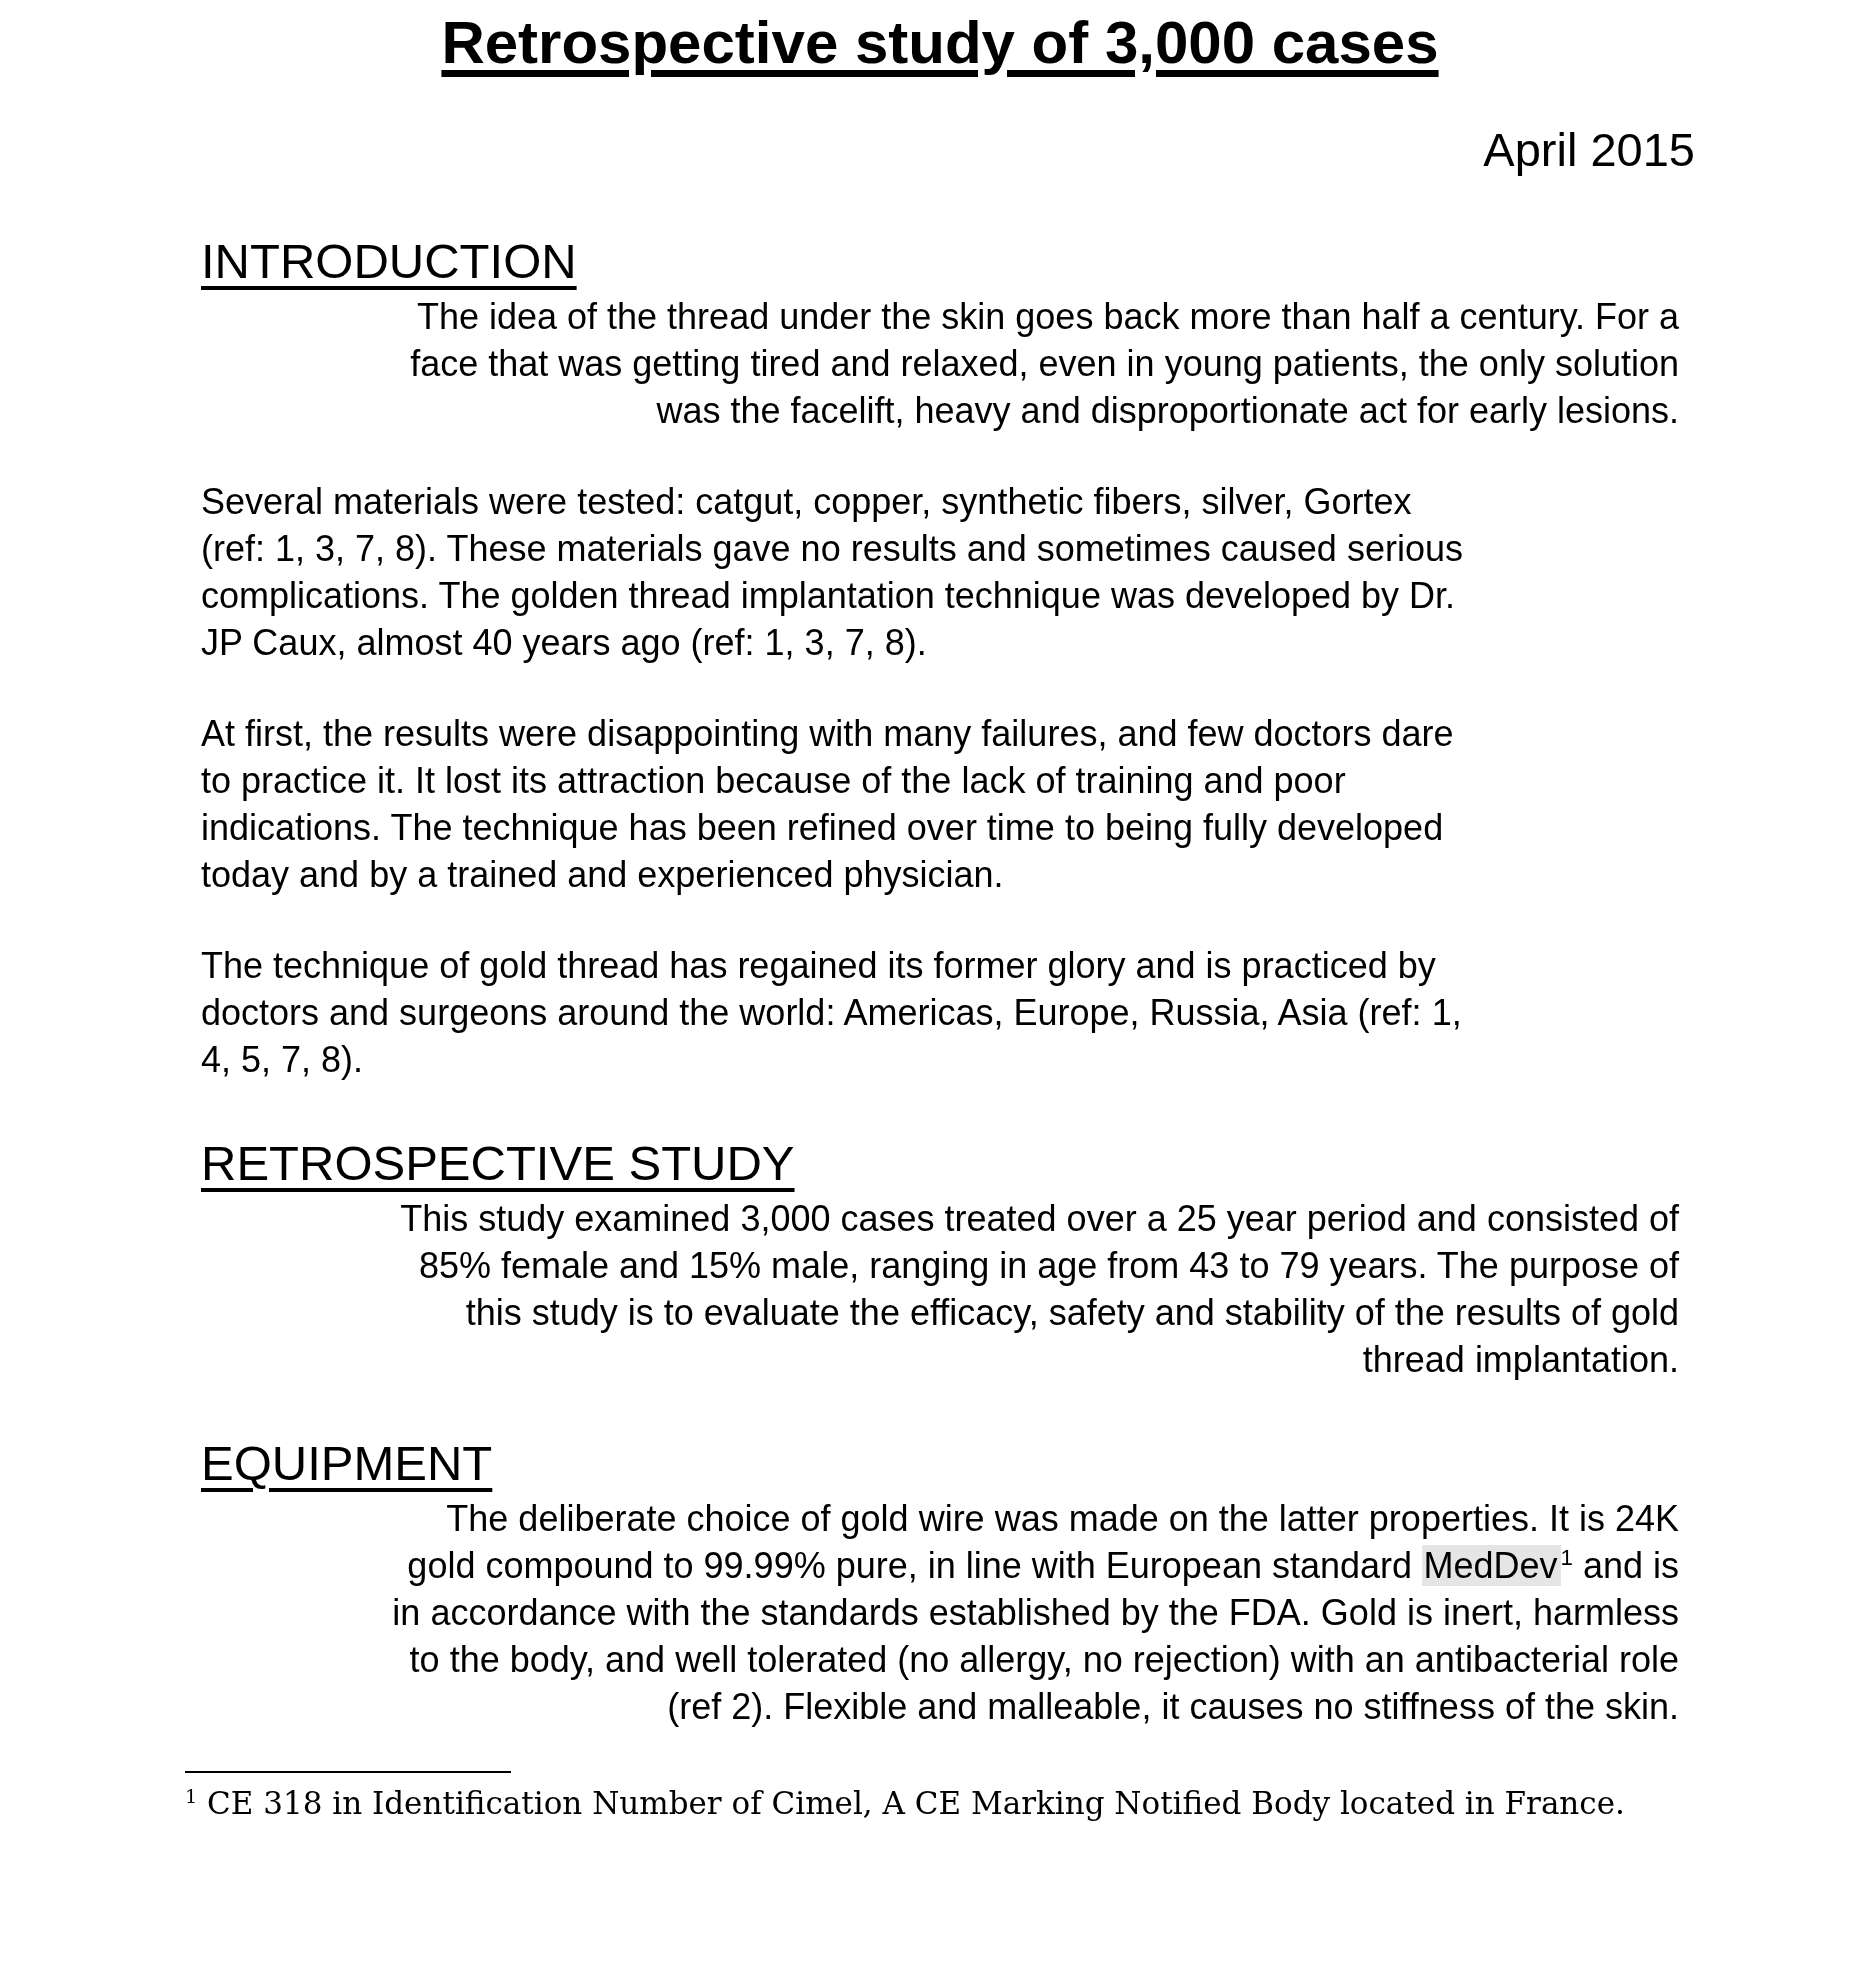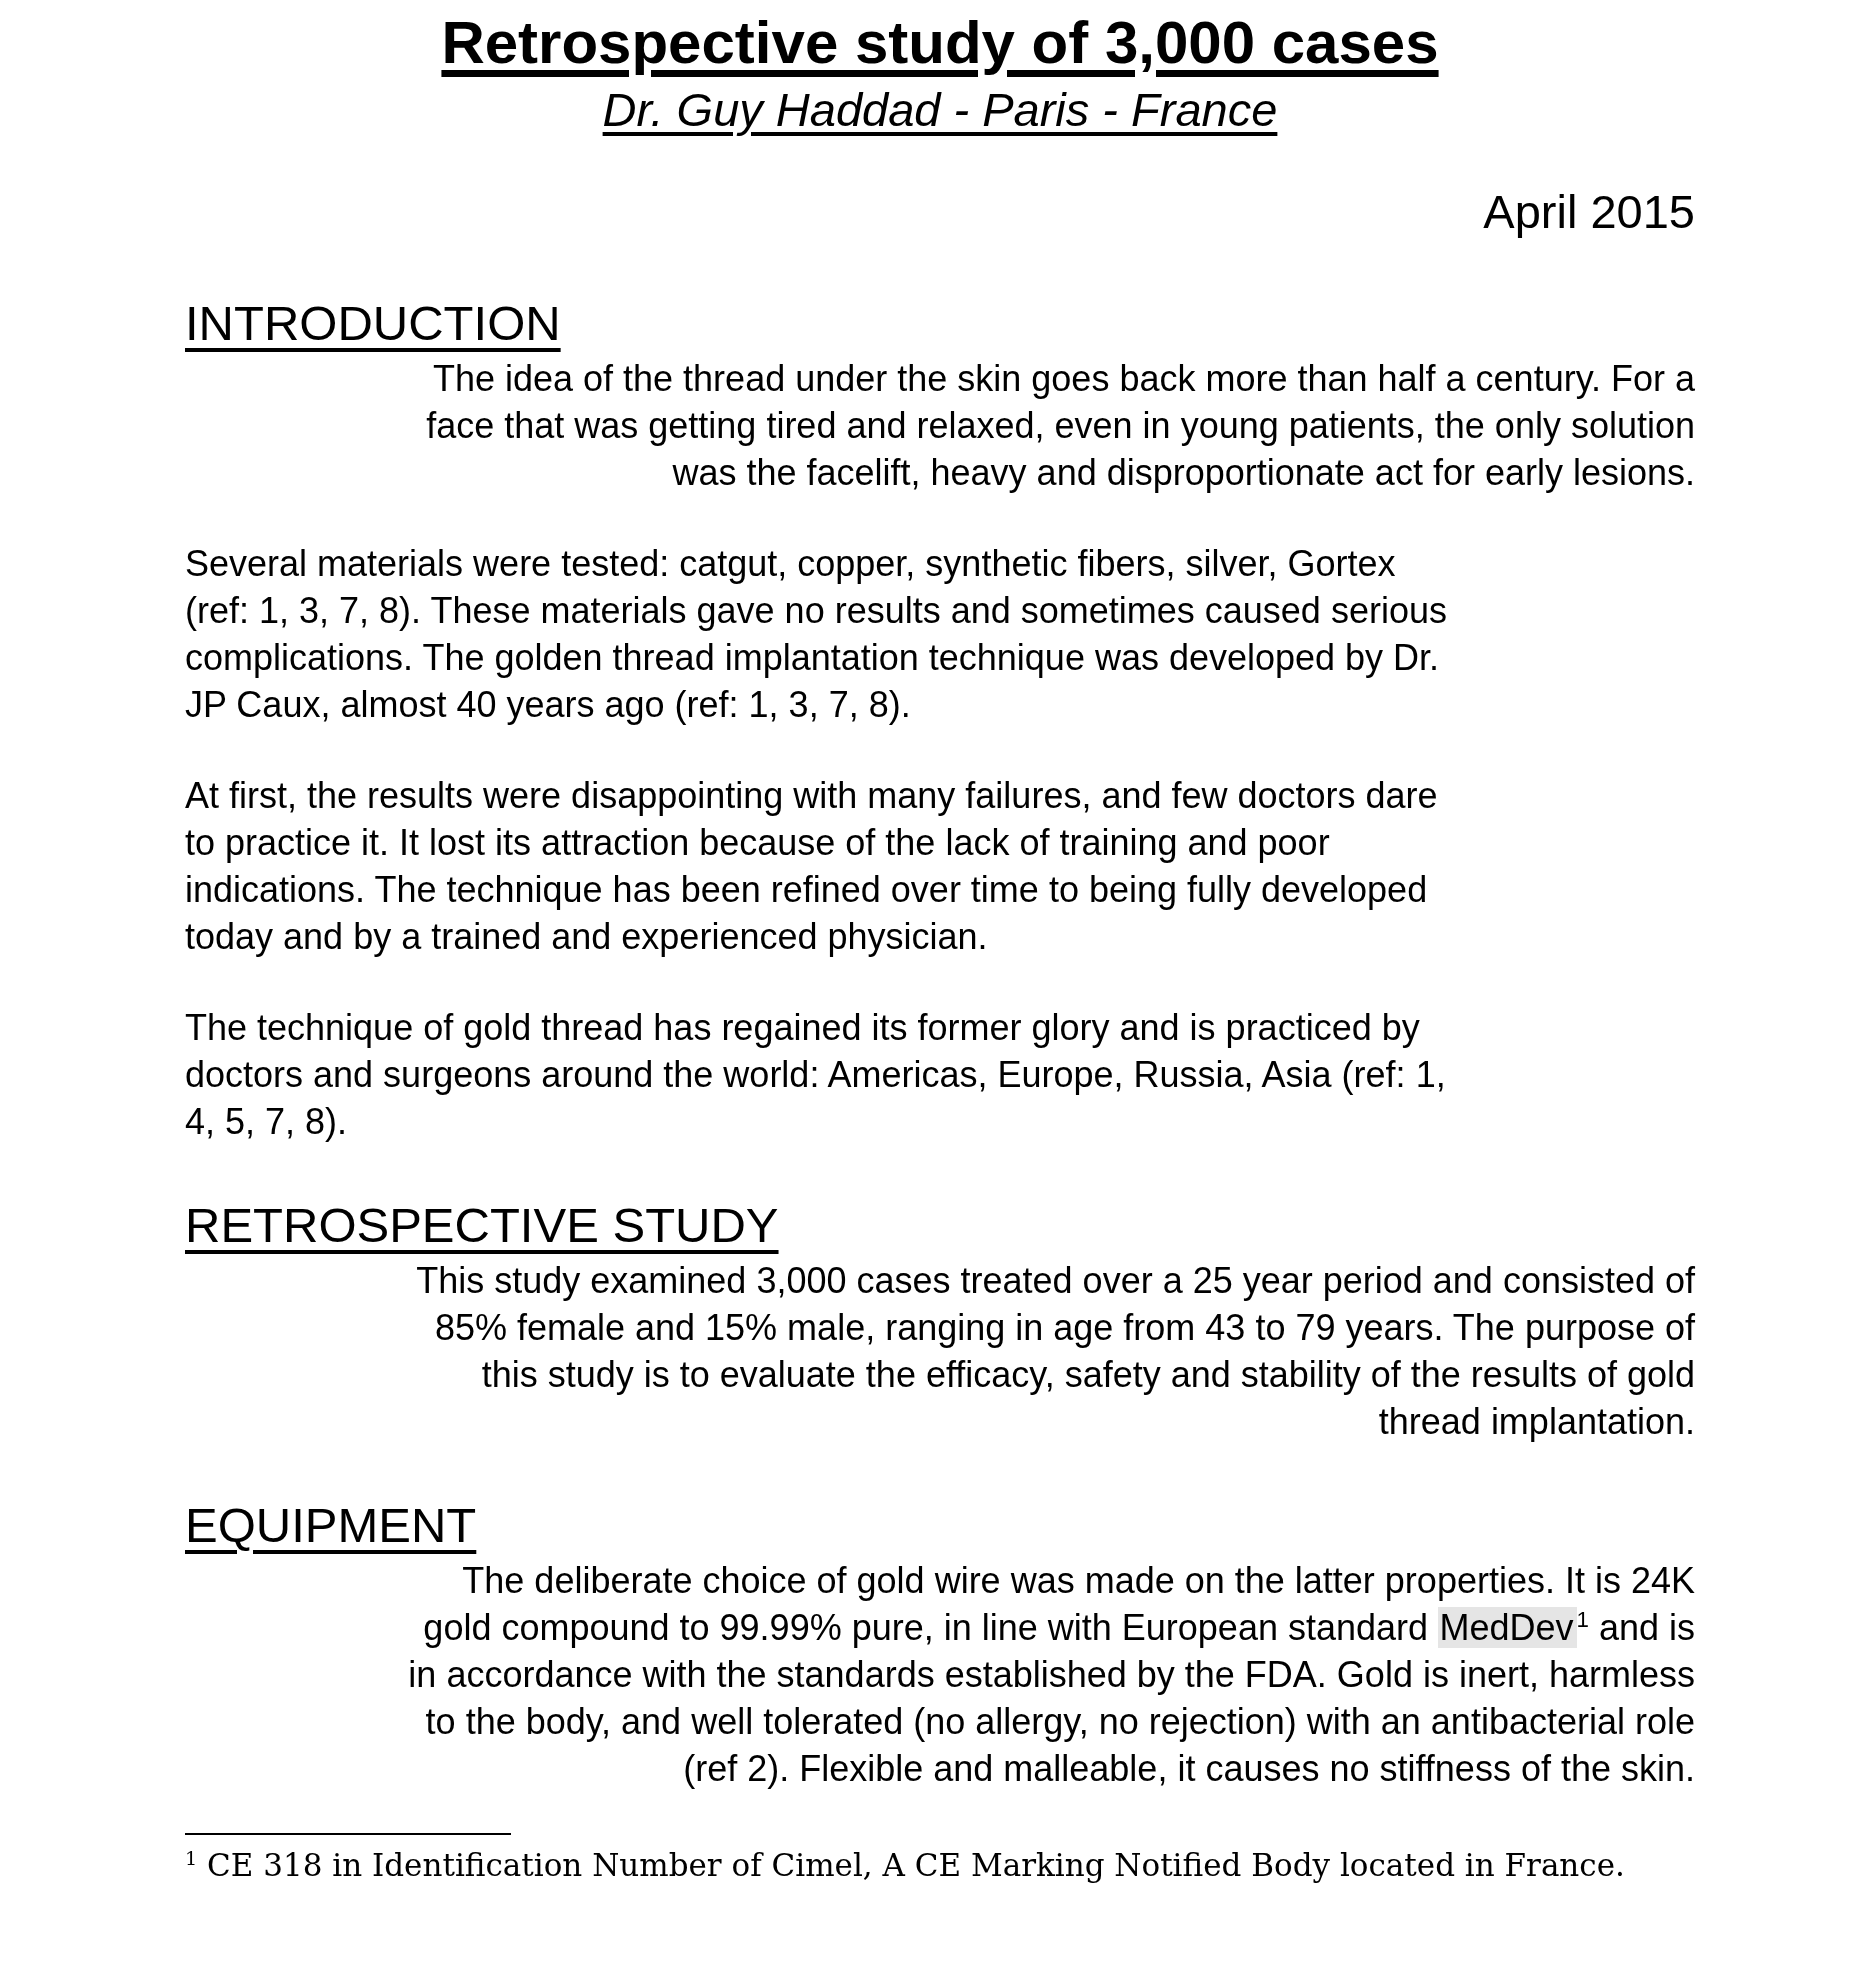--- a/index.html
+++ b/index.html
@@ -35,21 +35,21 @@
     white-space: pre;
   }
   .date {
     font-size: 47px;
     line-height: 62px;
     text-align: right;
     margin-top: 40px;
     white-space: pre;
   }
 
-  section { margin: 0; }
+  section { margin: 16px; }
   h2 {
     font-size: 49px;
     font-weight: normal;
     line-height: 63px;
     margin: 49px 0 0 0;
     text-decoration: underline;
     text-decoration-thickness: 4.4px;
     text-underline-offset: 8px;
     white-space: pre;
   }
@@ -79,21 +79,20 @@
   }
 </style>
 </head>
 <body>
 
 <div class="page">
   <div class="content">
 
     <div class="title-block">
       <div class="title-line">Retrospective study of 3,000 cases</div>
-      <div class="subtitle">Dr. Guy Haddad - Paris - France</div>
     </div>
 
     <div class="date">April 2015</div>
 
     <div>
         <section>
           <h2>INTRODUCTION</h2>
           <div class="para">
             <div class="line">The idea of the thread under the skin goes back more than half a century. For a</div>
             <div class="line">face that was getting tired and relaxed, even in young patients, the only solution</div>

